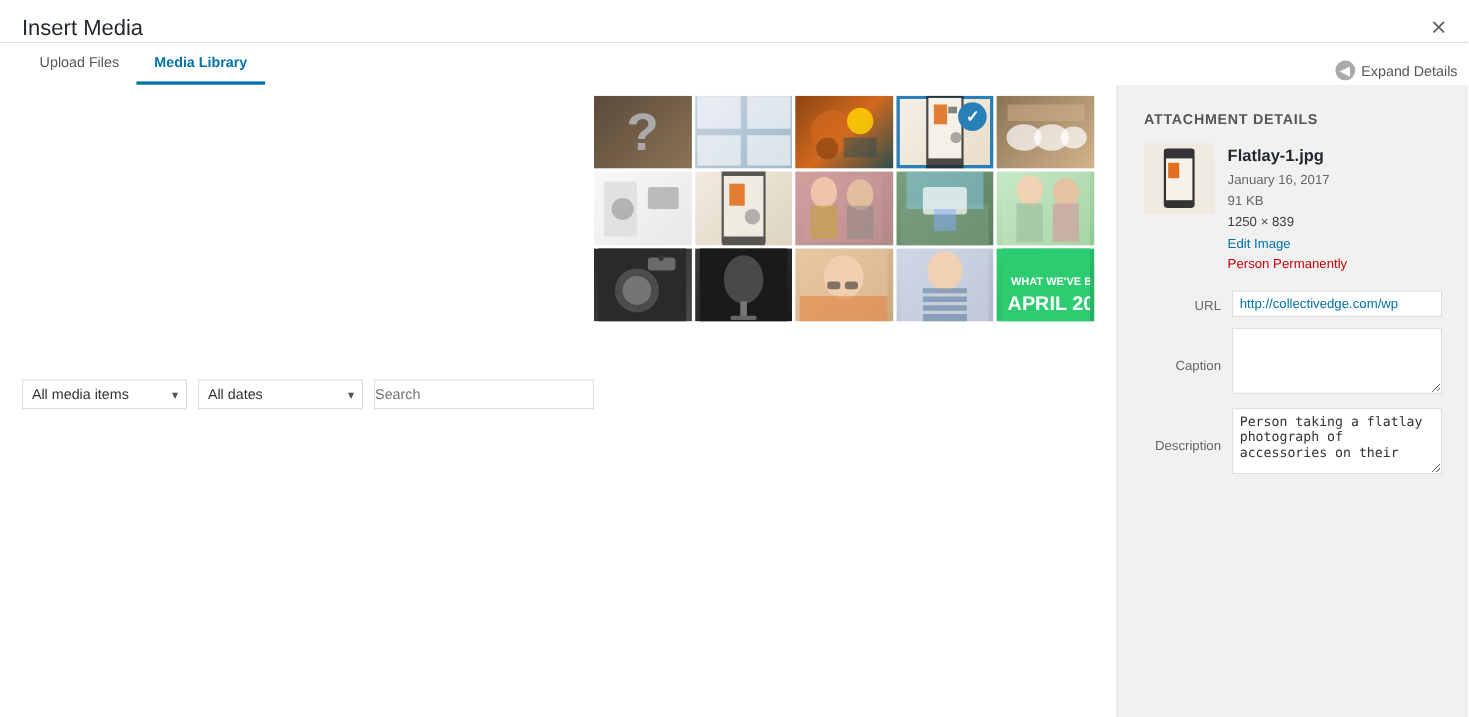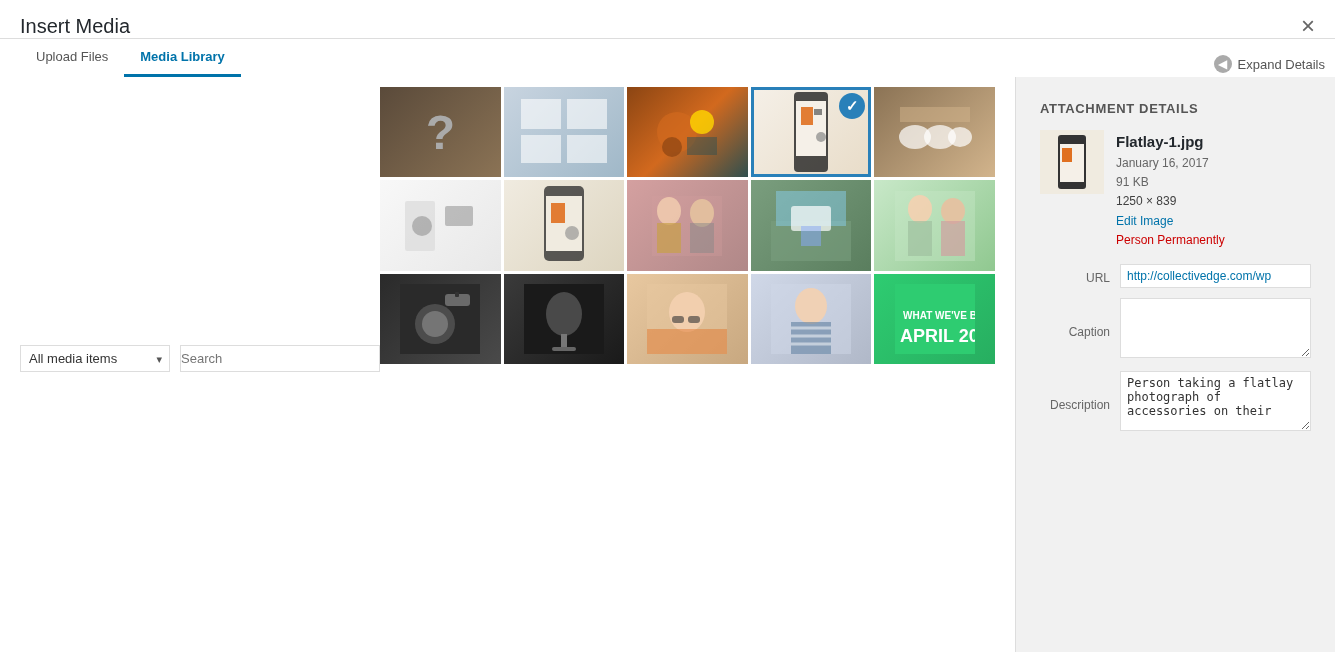--- a/index.html
+++ b/index.html
@@ -98,20 +98,25 @@
   <div class="modal-body">
 
     <div class="media-section">
 
       <div class="filters">
         <div class="filter-select-wrap">
           <select class="filter-select">
             <option>All media items</option>
           </select>
         </div>
+        <div class="filter-select-wrap">
+          <select class="filter-select">
+            <option>All dates</option>
+          </select>
+        </div>
         <input class="search-input" type="text" placeholder="Search" style="">
       </div>
 
       <div class="media-grid-wrap">
         <div class="media-grid">
 
           <div class="media-thumb img-q">
             <div class="thumb-placeholder">
               <span style="font-size:48px;color:#aaa;font-weight:bold;">?</span>
             </div>

